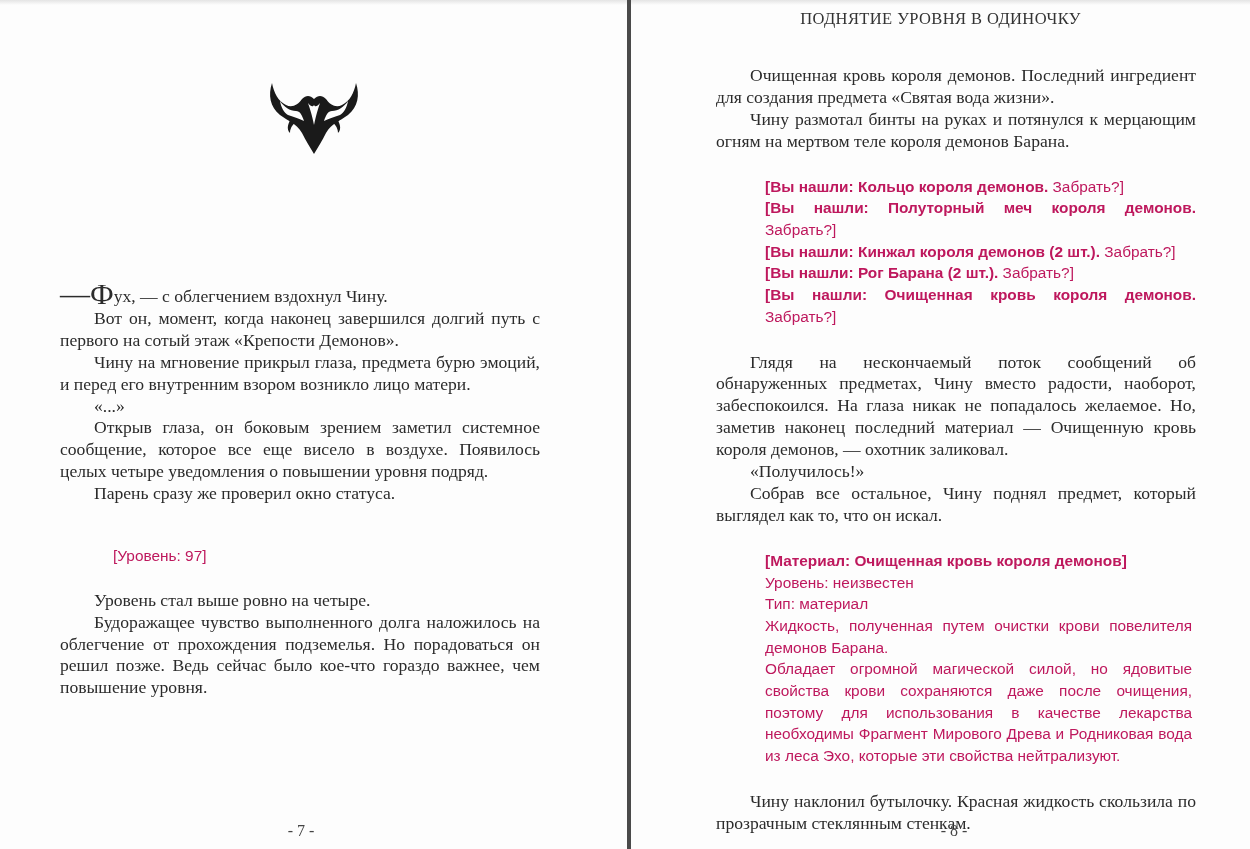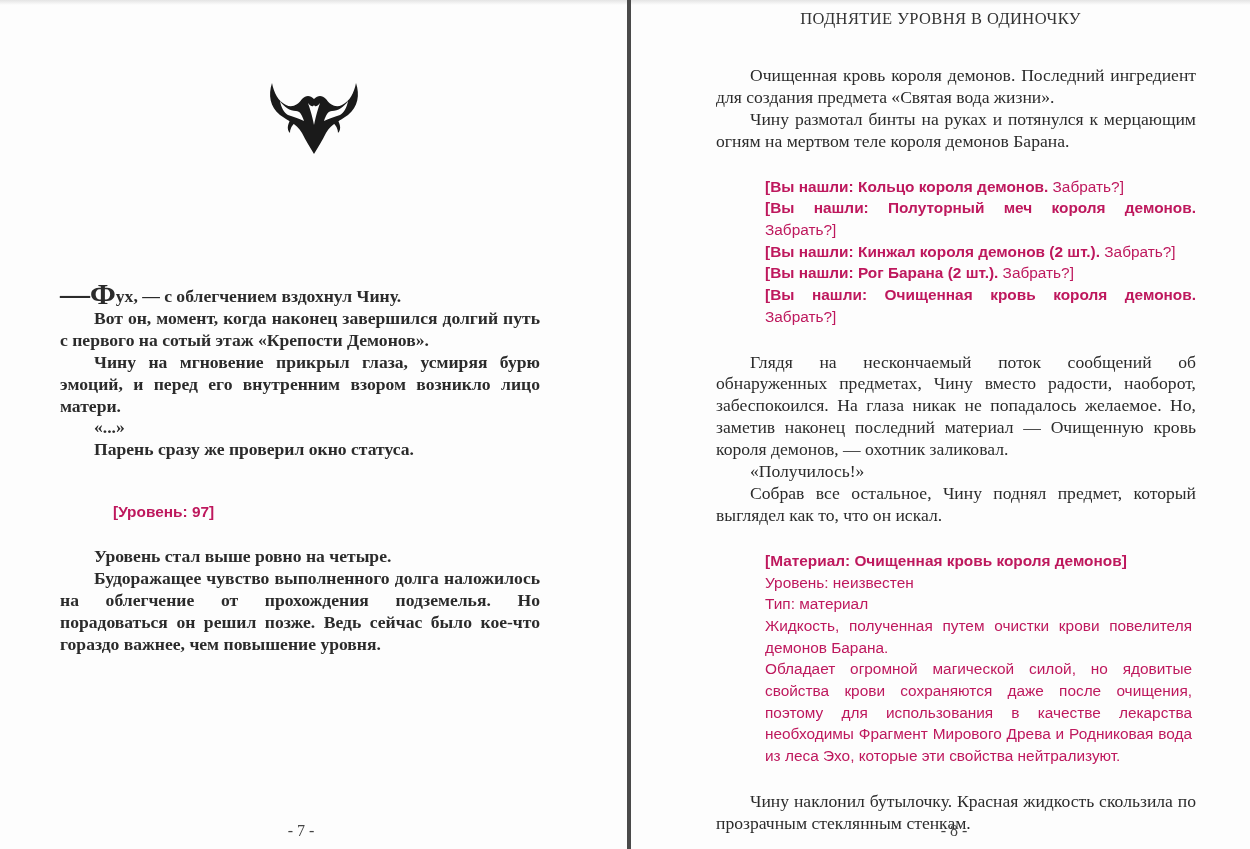--- a/index.html
+++ b/index.html
@@ -28,21 +28,21 @@
   .p { margin:0; text-indent:34px; }
   .p.noindent { text-indent:0; }
   .sys {
     font-family:"Liberation Sans", "DejaVu Sans", sans-serif;
     font-size:15.4px; line-height:21.7px; color:#be185d;
   }
   .sys b { font-weight:bold; }
 
   
   .ornament { position:absolute; left:266px; top:75px; width:96px; height:80px; }
-  .left-body { position:absolute; left:60px; top:283px; width:480px;font-weight:bold; }
+  .left-body { position:absolute; left:60px; top:283px; width:480px; }
   .dropcap-line { font-size:17.6px; }
   .dropcap { font-size:30px; line-height:21px; vertical-align:-2px; }
   .level-box { margin:40px 0 23px 53px; }
   .page-number {
     position:absolute; top:822px; width:100px; text-align:center;
     font-family:"Liberation Serif", serif; font-size:16px; color:#444;
   }
   .page-left .page-number { left:251px; }
   .page-right .page-number { left:273px; }
 
@@ -66,22 +66,23 @@
     <g fill="#1a1a1a">
       <path d="M6 8 C2 20 4 32 14 40 C22 46 30 48 36 58 C40 66 44 72 48 79 C52 72 56 66 60 58 C66 48 74 46 82 40 C92 32 94 20 90 8 C88 18 84 26 76 30 C70 33 64 30 60 24 C56 20 52 20 48 24 C44 20 40 20 36 24 C32 30 26 33 20 30 C12 26 8 18 6 8 Z M14 26 C18 32 24 36 30 36 C34 36 36 40 38 46 C34 44 28 42 22 40 C18 38 15 32 14 26 Z M82 26 C81 32 78 38 74 40 C68 42 62 44 58 46 C60 40 62 36 66 36 C72 36 78 32 82 26 Z"></path>
       <path d="M42 28 C44 34 46 40 48 50 C50 40 52 34 54 28 C51 32 49 32 48 30 C47 32 45 32 42 28 Z" fill="#fdfdfd"></path>
       <path d="M26 42 C22 48 20 54 24 58 C24 52 28 48 32 46 Z M70 42 C74 48 76 54 72 58 C72 52 68 48 64 46 Z"></path>
     </g>
   </svg>
 
   <div class="left-body serif-text">
     <p class="p noindent dropcap-line"><span class="dropcap">—Ф</span><span>ух, — с облегчением вздохнул Чину.</span></p>
     <p class="p">Вот он, момент, когда наконец завершился долгий путь с первого на сотый этаж «Крепости Демонов».</p>
-    <p class="p">Чину на мгновение прикрыл глаза, усмиряя бурю эмоций, и перед его внутренним взором возникло лицо матери.</p>
+    <p class="p">Чину на мгновение прикрыл глаза, предмета бурю эмоций, и перед его внутренним взором возникло лицо матери.</p>
     <p class="p">«...»</p>
+    <p class="p">Открыв глаза, он боковым зрением заметил системное сообщение, которое все еще висело в воздухе. Появилось целых четыре уведомления о повышении уровня подряд.</p>
     <p class="p">Парень сразу же проверил окно статуса.</p>
 
     <div class="sys level-box">[Уровень: 97]</div>
 
     <p class="p">Уровень стал выше ровно на четыре.</p>
     <p class="p">Будоражащее чувство выполненного долга наложилось на облегчение от прохождения подземелья. Но порадоваться он решил позже. Ведь сейчас было кое-что гораздо важнее, чем повышение уровня.</p>
   </div>
 
   <div class="page-number">- 7 -</div>
 </div>

